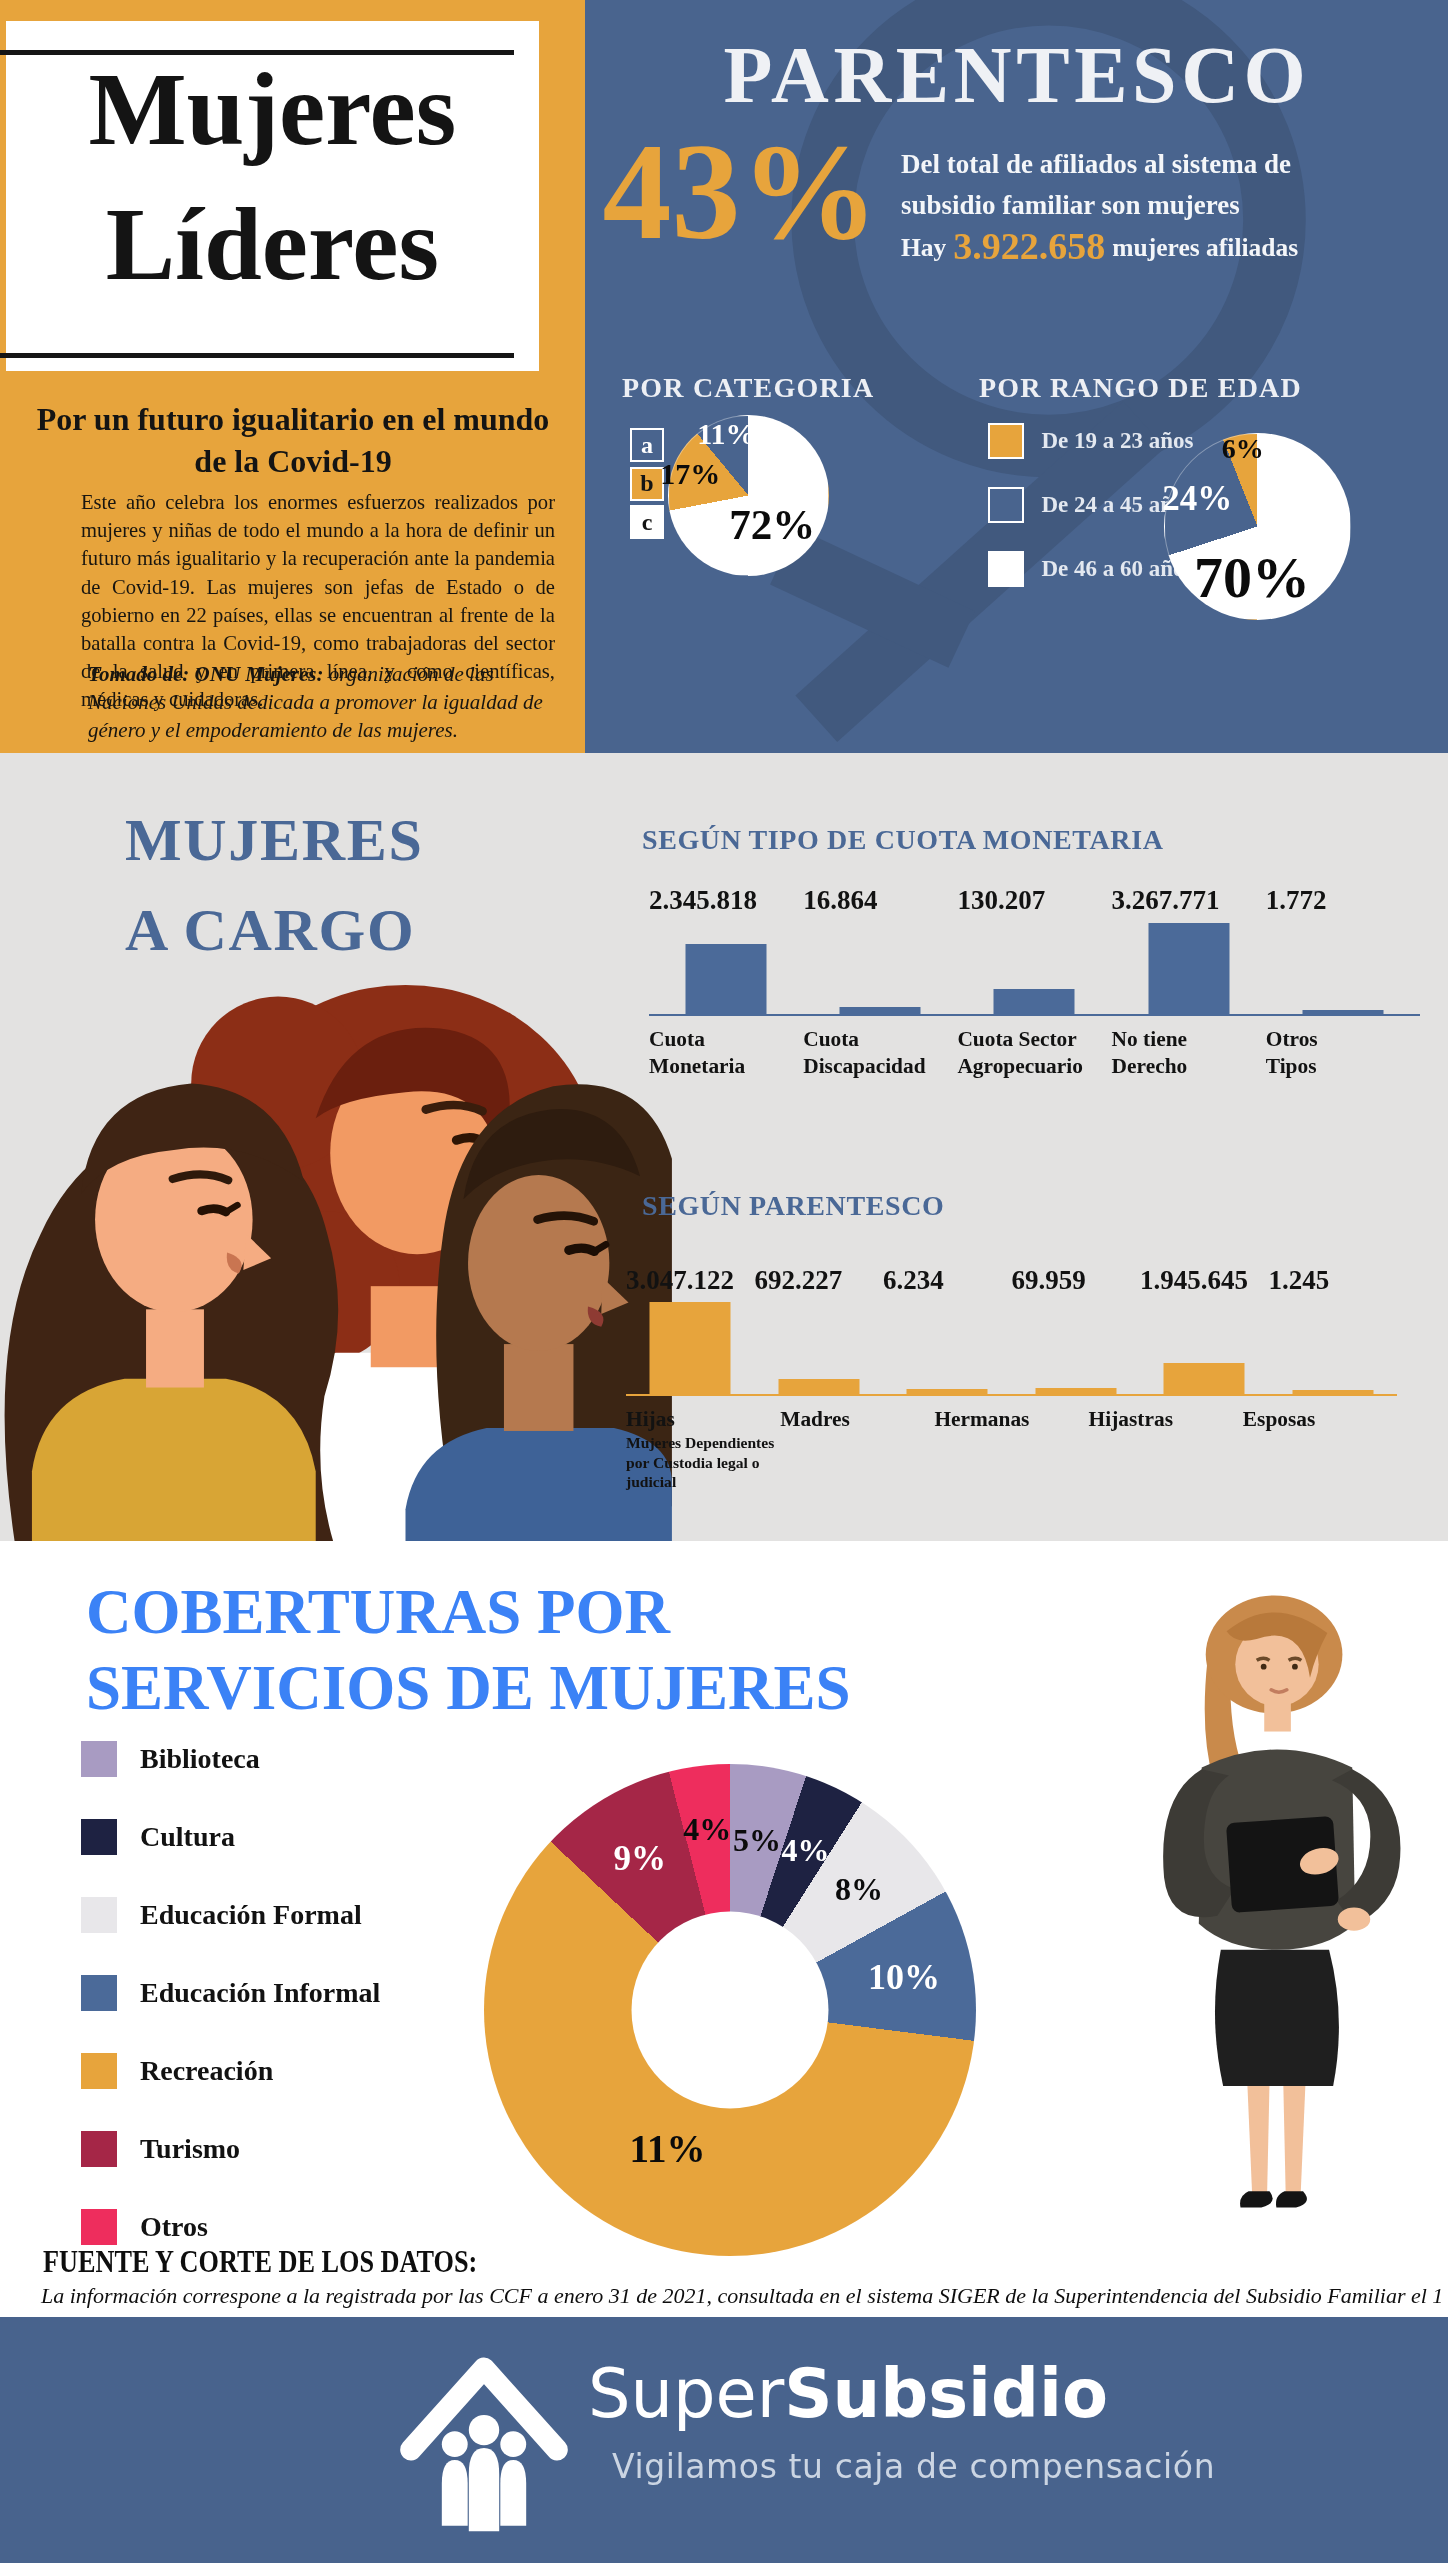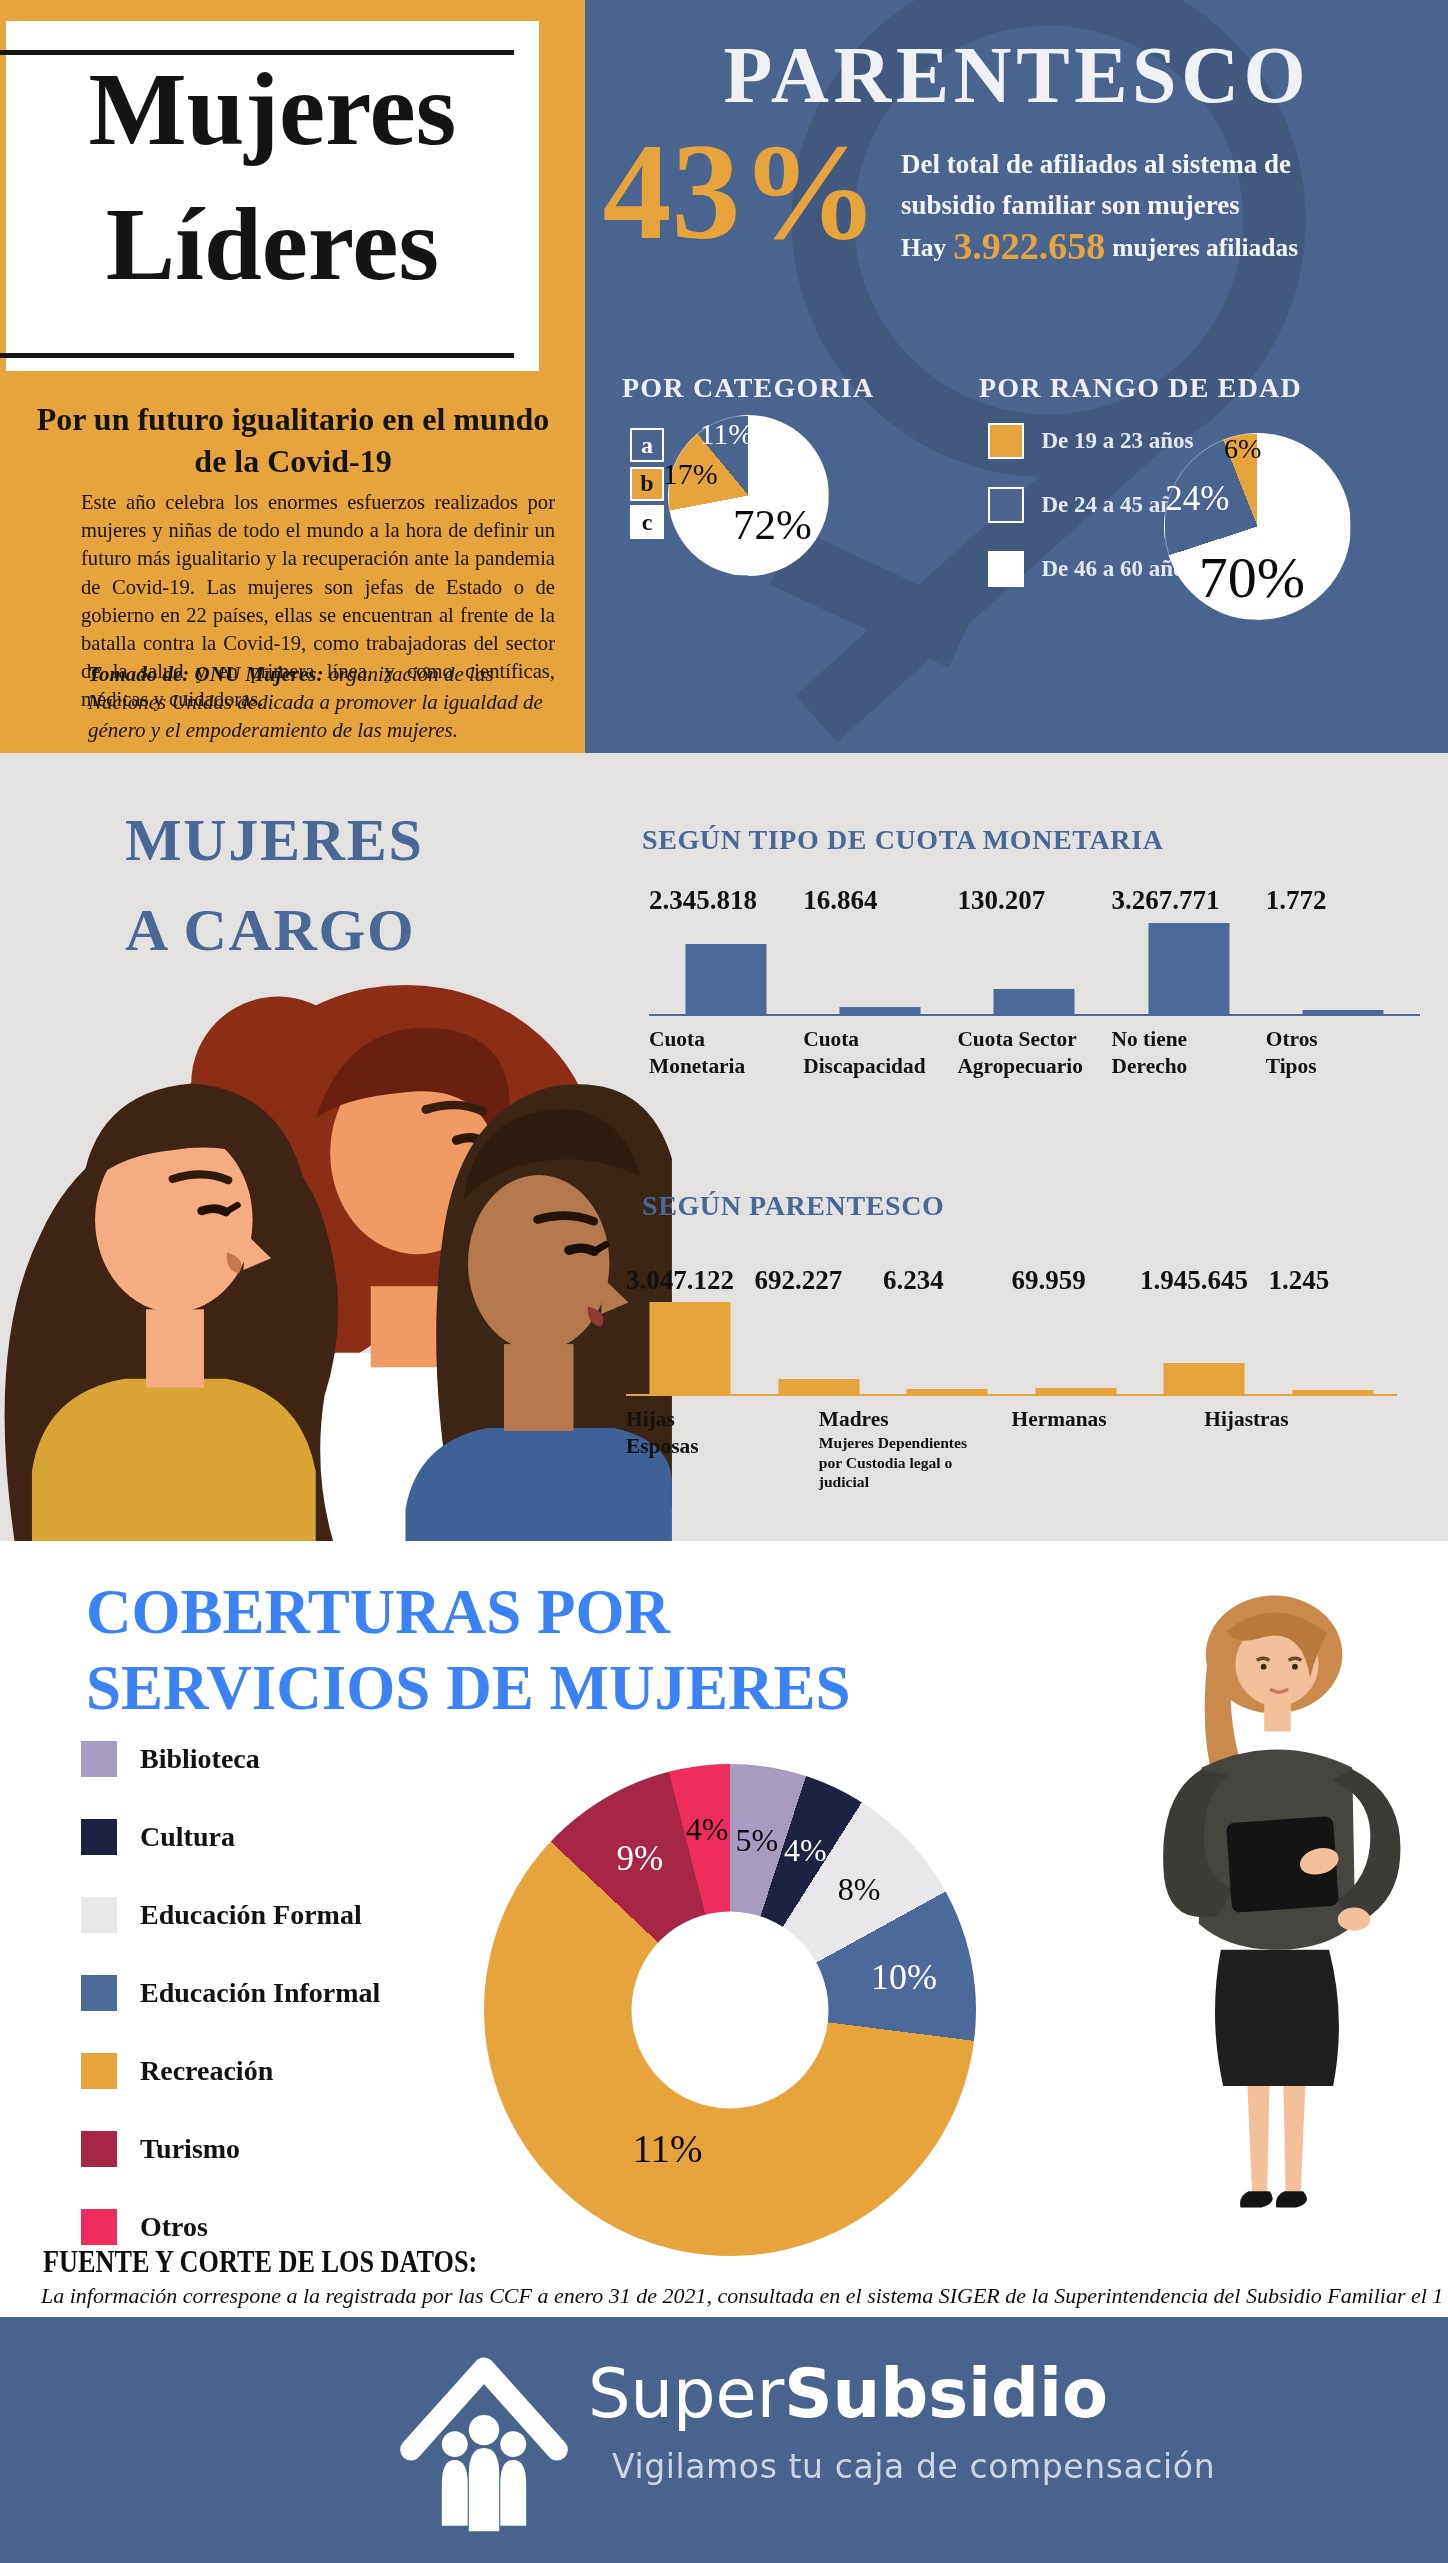--- a/index.html
+++ b/index.html
@@ -33,21 +33,21 @@
   #legend-abc{position:absolute;left:45px;top:428px;}
   .abc-box{width:34px;height:34px;margin-bottom:4.6px;border:2.3px solid #fff;box-sizing:border-box;
            display:flex;align-items:center;justify-content:center;font-size:24px;font-weight:700;}
   #legend-edad{position:absolute;left:403px;top:423px;}
   .legend-row{display:flex;align-items:center;margin-bottom:28px;}
   #legend-edad .swatch{width:36px;height:36px;border:2.9px solid #fff;box-sizing:border-box;}
   #legend-edad .legend-label{margin-left:17.4px;font-size:23px;font-weight:700;color:#E3E8F0;}
   .pie{position:absolute;border-radius:50%;border:0.6px solid rgba(255,255,255,.35);}
   #pie1{left:83px;top:415px;width:159px;height:159px;}
   #pie2{left:579px;top:433px;width:185px;height:185px;}
-  .slice-label{position:absolute;transform:translate(-50%,-50%);font-weight:400;line-height:1;white-space:nowrap;}
+  .slice-label{position:absolute;transform:translate(-50%,-50%);font-weight:700;line-height:1;white-space:nowrap;}
   
   #gray{position:absolute;left:0;top:753px;width:1449px;height:788px;background:#E3E2E1;}
   #mac-title{position:absolute;left:125px;top:42px;font-size:60px;font-weight:700;color:#4A6896;
              line-height:1.5;letter-spacing:1.7px;}
   #women{position:absolute;left:0;top:232px;width:672px;height:556px;}
   .bar-title{position:absolute;font-size:28px;font-weight:700;color:#4A6896;letter-spacing:0.6px;}
   #cuota-title{left:642px;top:71px;} #par-title{left:642px;top:437px;}
   .bar-chart{position:absolute;}
   #cuota-chart{left:649px;top:132px;width:771px;}
   #par-chart{left:626px;top:512px;width:771px;}
@@ -261,21 +261,21 @@
             <div class="bar" style="height: 6.4px; background: rgb(231, 164, 60);"></div>
           </div>
           <div class="cell">
             <div class="bar" style="height: 31px; background: rgb(231, 164, 60);"></div>
           </div>
           <div class="cell">
             <div class="bar" style="height: 4px; background: rgb(231, 164, 60);"></div>
           </div>
         </div>
         <div class="bar-axis" style="background: rgb(231, 164, 60);"></div>
-        <div class="bar-cats" style="grid-template-columns: repeat(4, 1fr);">
+        <div class="bar-cats" style="grid-template-columns: repeat(5, 1fr);">
           <span>Hijas</span>
           <span>Madres</span>
           <span>Hermanas</span>
           <span>Hijastras</span>
           <span>Esposas</span>
           <span class="smalltxt">Mujeres Dependientes<br>por Custodia legal o<br>judicial</span>
         </div>
       </div>
   </div>
 

